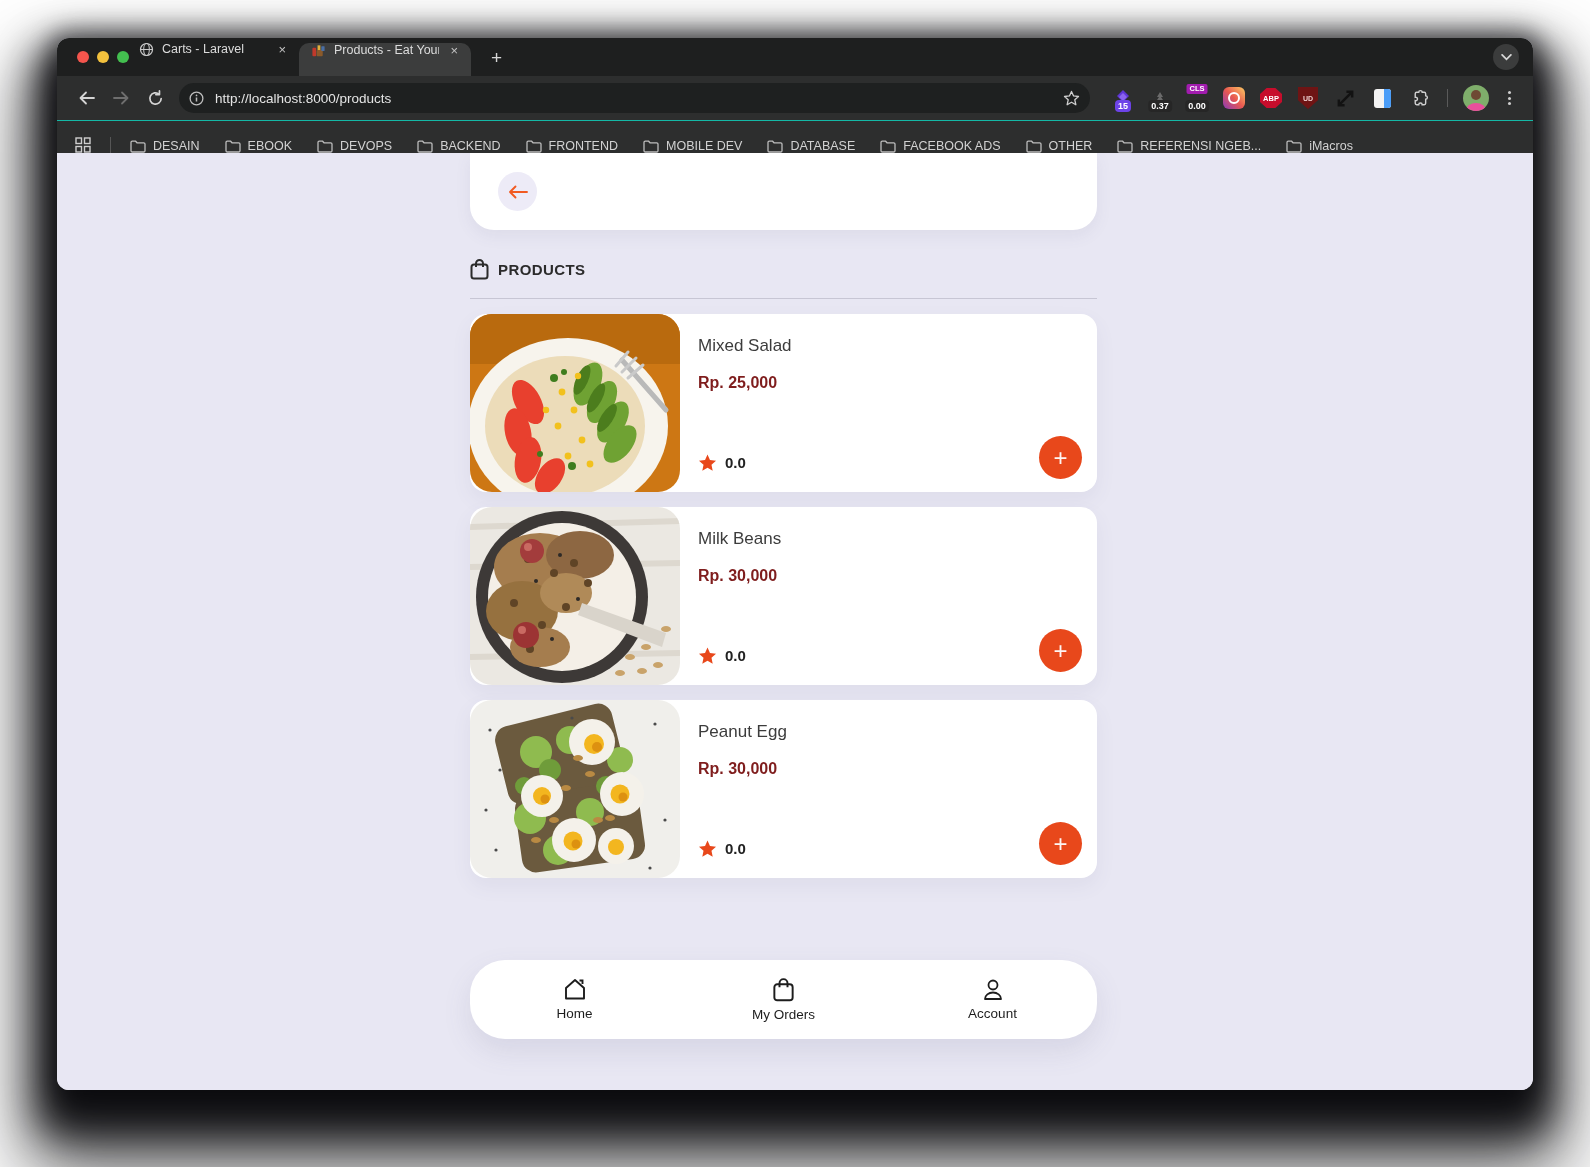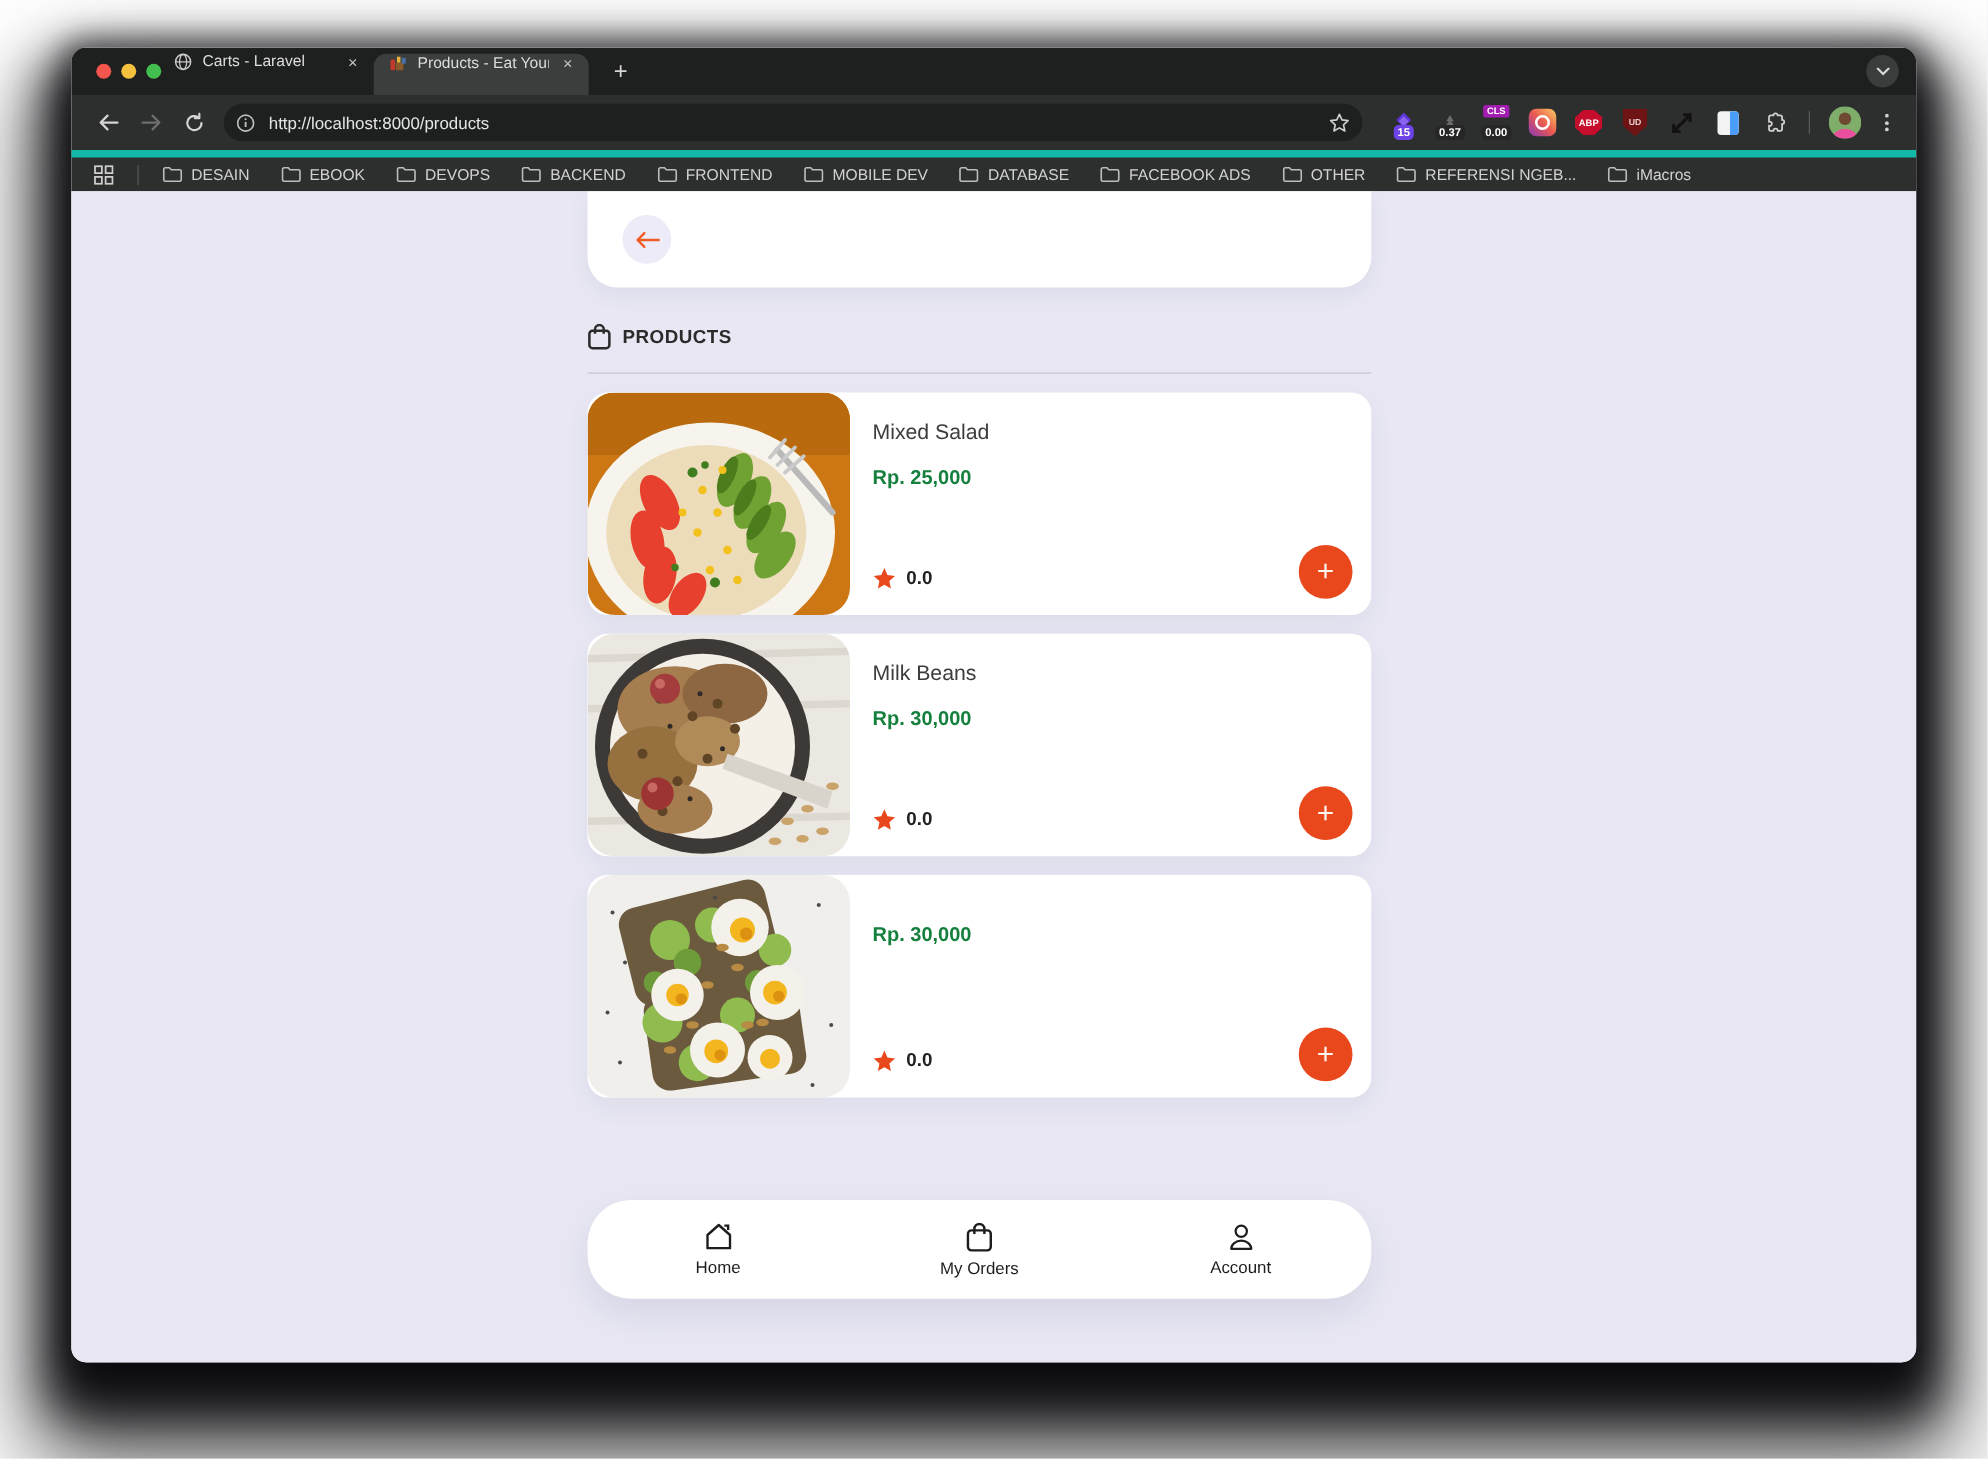--- a/index.html
+++ b/index.html
@@ -45,41 +45,41 @@
   .abp { width:22px; height:20px; background:#c70d2c; color:#fff; font-size:7.5px; font-weight:bold; display:flex; align-items:center; justify-content:center; clip-path:polygon(30% 0,70% 0,100% 30%,100% 70%,70% 100%,30% 100%,0 70%,0 30%); }
   .ud { width:20px; height:22px; background:#6e1414; color:#eccfcf; font-size:7px; font-weight:bold; display:flex; align-items:center; justify-content:center; clip-path:polygon(0 0,100% 0,100% 60%,50% 100%,0 60%); }
   .sidepanel { width:17px; height:19px; background:#f3f3f3; border-radius:3px; position:relative; overflow:hidden; }
   .sidepanel i { position:absolute; right:0; top:0; width:7px; height:100%; background:#4a9df8; display:block; }
   .tb-sep { width:1px; height:18px; background:#5a5a5a; margin:0 4px; }
   .avatar { width:26px; height:26px; border-radius:50%; overflow:hidden; flex:none; }
   .kebab { color:#cfcfcf; display:flex; flex-direction:column; gap:2.5px; padding:0 8px; }
   .kebab i { width:3px; height:3px; border-radius:50%; background:#cfcfcf; display:block; }
 
   
-  .bookmarks { height:33px; background:#2d2e2e; display:flex; align-items:center; padding:0 18px; gap:25px; border-top:6px solid #14b8a6; }
+  .bookmarks { height:33px; background:#2d2e2e; display:flex; align-items:flex-end; padding:0 18px; gap:25px; border-top:1px solid #14b8a6; }
   .bm-sep { width:1px; height:16px; background:#565656; margin:0 -6px; }
   .bm { display:flex; align-items:center; gap:7px; color:#d2d2d2; font-size:12.5px; white-space:nowrap; }
 
   
   .content { position:relative; height:937px; background:#e8e7f3; overflow:hidden; }
   .column { position:absolute; left:413px; top:0; width:627px; }
 
   .hero-card { height:77px; background:#fff; border-radius:0 0 24px 24px; box-shadow:0 6px 16px rgba(90,90,130,0.08); position:relative; }
   .back-btn { position:absolute; left:28px; top:19px; width:39px; height:39px; border-radius:50%; background:#edebf7; display:flex; align-items:center; justify-content:center; }
 
   .section-head { display:flex; align-items:center; gap:9px; margin-top:29px; color:#2b2b2b; }
   .section-title { font-size:15px; font-weight:bold; letter-spacing:0.4px; }
   .divider { height:1px; background:#c7c6d4; margin-top:18px; }
 
   .card { display:flex; height:178px; background:#fff; border-radius:16px; margin-top:15px; box-shadow:0 8px 20px rgba(90,90,130,0.07); overflow:hidden; }
   .card-img { width:210px; height:178px; flex:none; border-radius:22px; overflow:hidden; }
   .card-img svg { display:block; }
   .card-body { flex:1; position:relative; padding:22px 18px 14px 18px; }
   .p-name { font-size:17px; color:#3c3c3c; }
-  .p-price { margin-top:18px; font-size:16px; font-weight:bold; color:#15803d; }
+  .p-price { margin-top:18px; font-size:16px; font-weight:bold; color:#7f1d1d; }
   .p-rating { position:absolute; left:18px; bottom:20px; display:flex; align-items:flex-start; gap:8px; }
   .p-rating b { font-size:15px; color:#222; }
   .add-btn { position:absolute; right:15px; bottom:13px; width:43px; height:43px; border-radius:50%; background:#e8481b; color:rgba(255,255,255,0.95); font-size:24px; font-weight:300; display:flex; align-items:center; justify-content:center; line-height:1; }
 
   .bottom-nav { position:absolute; left:413px; top:807px; width:627px; height:79px; background:#fff; border-radius:35px; box-shadow:0 12px 28px rgba(90,90,130,0.13); display:flex; }
   .nav-item { flex:1; display:flex; flex-direction:column; align-items:center; justify-content:center; gap:5px; color:#1d1d1d; }
   .nav-item span { font-size:13.5px; }
 </style>
 </head>
 <body>
@@ -491,20 +491,21 @@
                   <circle cx="16" cy="110" r="1.6"></circle>
                   <circle cx="26" cy="150" r="1.6"></circle>
                 <circle cx="185" cy="24" r="1.6"></circle>
                   <circle cx="195" cy="120" r="1.6"></circle>
                   <circle cx="180" cy="168" r="1.6"></circle>
                   <circle cx="102" cy="18" r="1.6"></circle>
               </g>
             </svg>
           </div>
           <div class="card-body">
+            <div class="p-name">Peanut Egg</div>
             <div class="p-price">Rp. 30,000</div>
             <div class="p-rating">
               <svg width="19" height="18" viewBox="0 0 20 19">
                 <path d="M10 0.5 L12.6 6.4 L19 7.1 L14.2 11.4 L15.5 17.7 L10 14.5 L4.5 17.7 L5.8 11.4 L1 7.1 L7.4 6.4 Z" fill="#e8481b"></path>
               </svg>
               <b>0.0</b>
             </div>
             <div class="add-btn">+</div>
           </div>
         </div>

